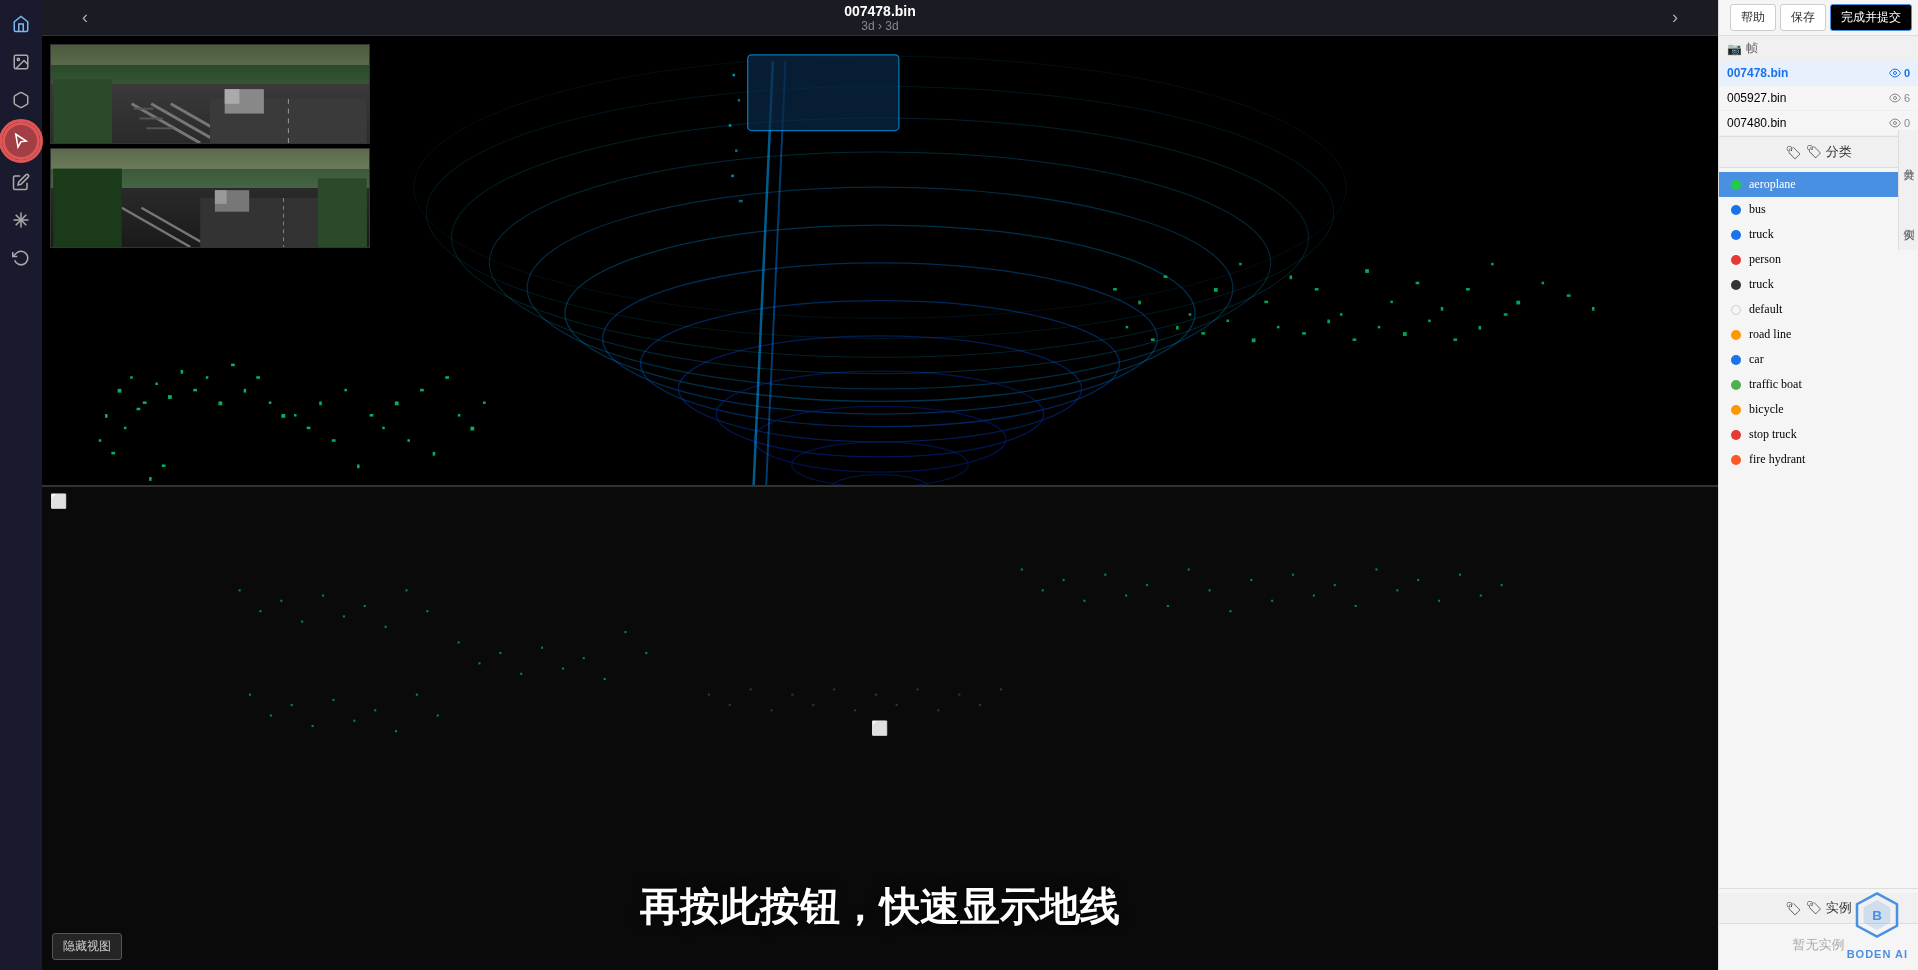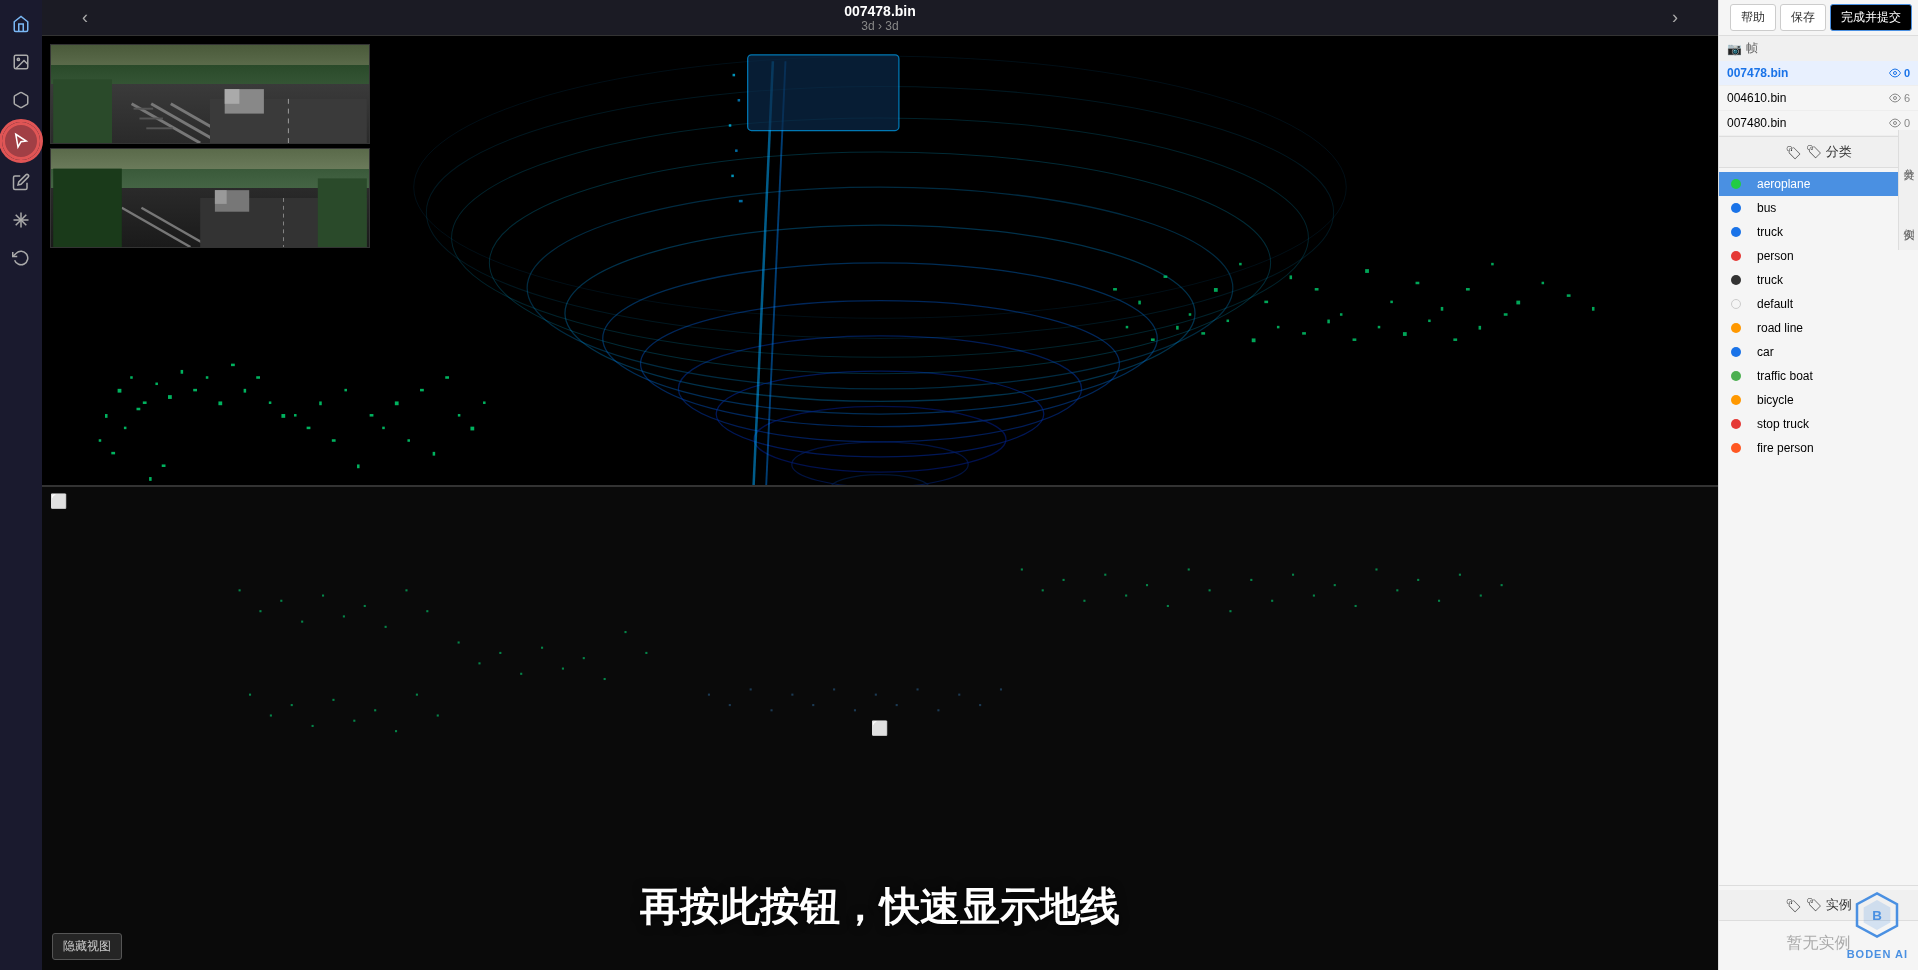--- a/index.html
+++ b/index.html
@@ -265,21 +265,22 @@
       background: #f0f0f0;
       border-bottom: 1px solid #ddd;
       gap: 4px;
     }
     .class-item {
       display: flex;
       align-items: center;
       padding: 5px 12px;
       font-size: 12px;
       cursor: pointer;
-      gap: 16px;
+      gap: 8px;
+      font-family: Liberation Serif, serif;
     }
     .class-item.selected {
       background: #4a90e2;
       color: #fff;
     }
     .class-dot {
       width: 10px;
       height: 10px;
       border-radius: 50%;
       flex-shrink: 0;
@@ -298,21 +299,21 @@
       padding: 6px;
       font-size: 13px;
       color: #333;
       background: #f0f0f0;
       border-bottom: 1px solid #ddd;
       gap: 4px;
     }
     .no-instance {
       text-align: center;
       color: #aaa;
-      font-size: 16px;
+      font-size: 13px;
       padding: 12px;
     }
 
     
     .logo-area {
       position: absolute;
       bottom: 10px;
       right: 10px;
       text-align: center;
     }
@@ -713,21 +714,21 @@
       <span class="file-name">007478.bin</span>
       <span class="file-count active">
         <svg width="12" height="12" viewBox="0 0 24 24" fill="none" stroke="currentColor" stroke-width="2">
             <path d="M1 12s4-8 11-8 11 8 11 8-4 8-11 8-11-8-11-8z"></path>
             <circle cx="12" cy="12" r="3"></circle>
           </svg>
         <span>0</span>
       </span>
     </div>
     <div class="file-list-item">
-      <span class="file-name">004610.bin</span>
+      <span class="file-name">005927.bin</span>
       <span class="file-count">
         <svg width="12" height="12" viewBox="0 0 24 24" fill="none" stroke="currentColor" stroke-width="2">
             <path d="M1 12s4-8 11-8 11 8 11 8-4 8-11 8-11-8-11-8z"></path>
             <circle cx="12" cy="12" r="3"></circle>
           </svg>
         <span>6</span>
       </span>
     </div>
     <div class="file-list-item">
       <span class="file-name">007480.bin</span>
@@ -803,21 +804,21 @@
         <span class="class-label">bicycle</span>
       </div>
 
       <div class="class-item">
         <div class="class-dot" style="background:#e53935;"></div>
         <span class="class-label">stop truck</span>
       </div>
 
       <div class="class-item">
         <div class="class-dot" style="background:#ff5722;"></div>
-        <span class="class-label">fire person</span>
+        <span class="class-label">fire hydrant</span>
       </div>
     </div>
   </div>
 
   <div class="instance-section">
     <div class="instance-header">
       <span>🏷</span>
       <span>🏷 实例</span>
     </div>
     <div class="no-instance">暂无实例</div>

